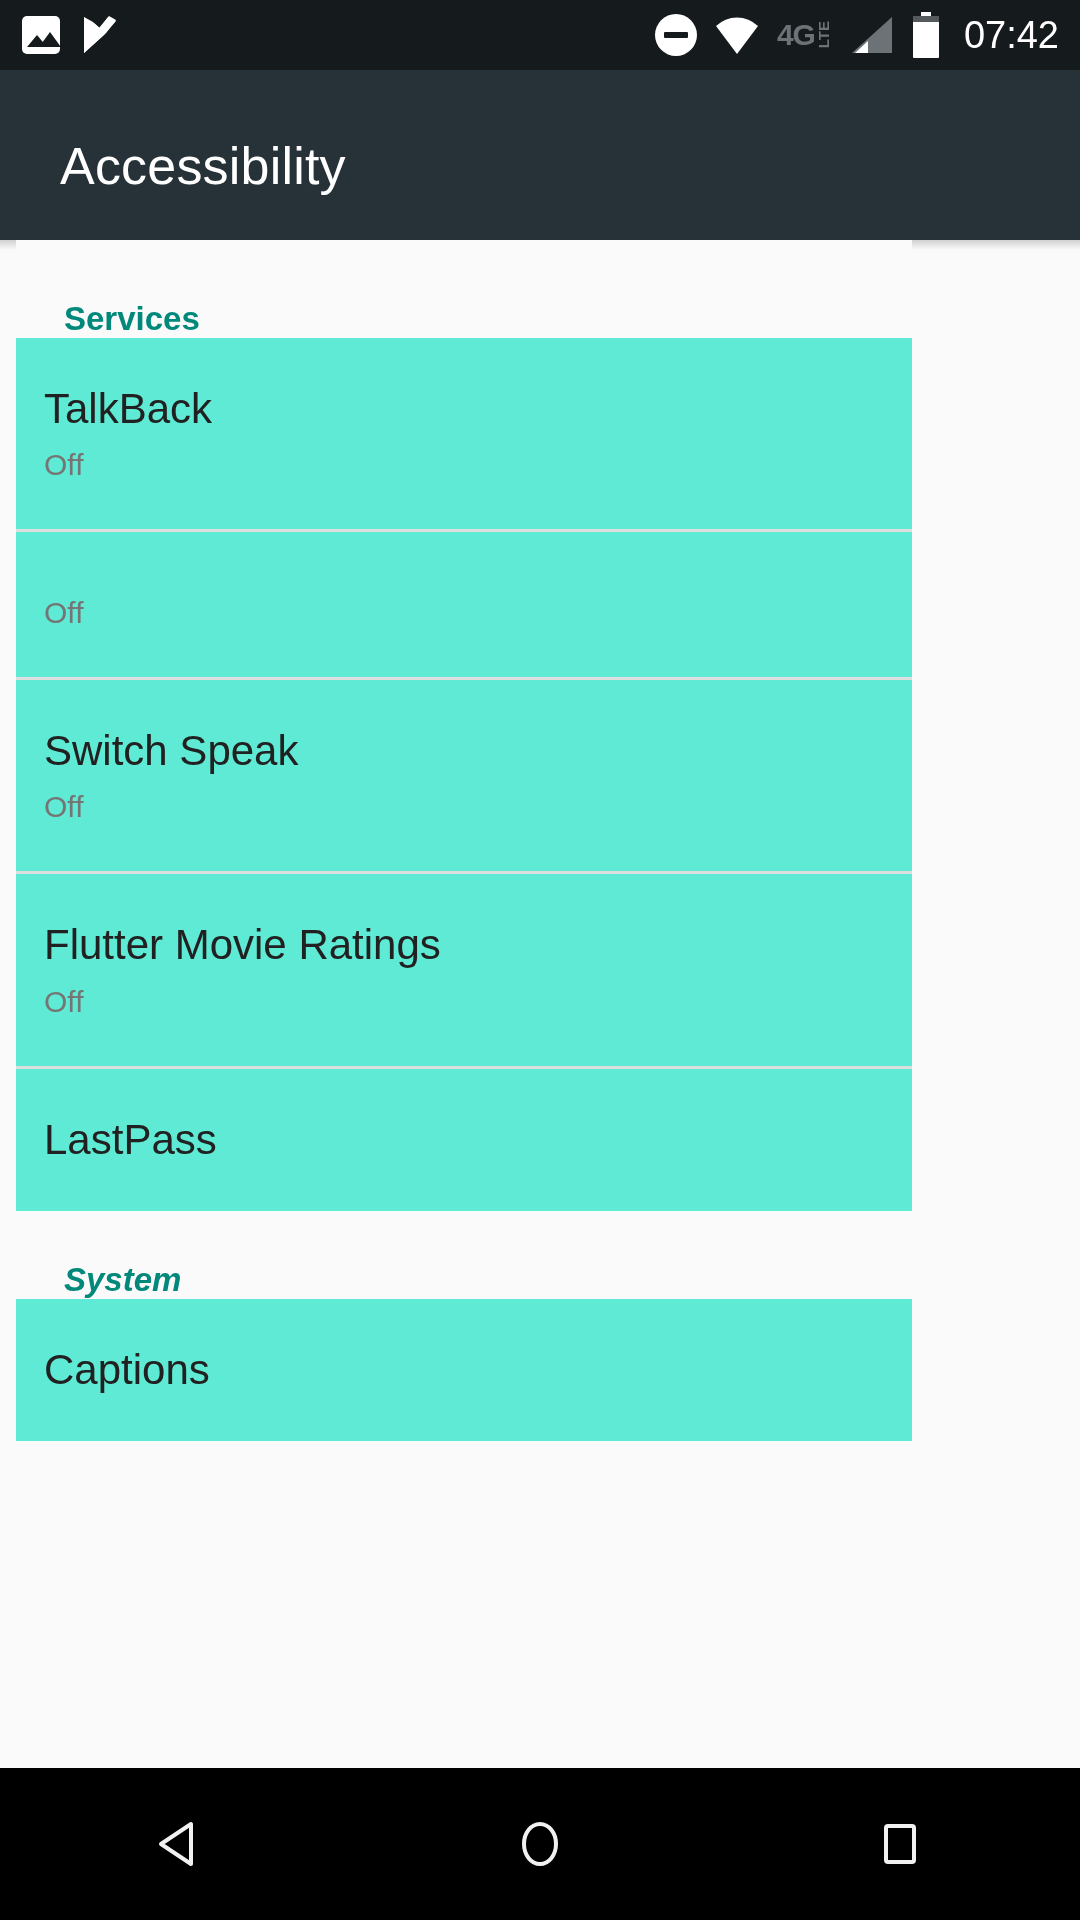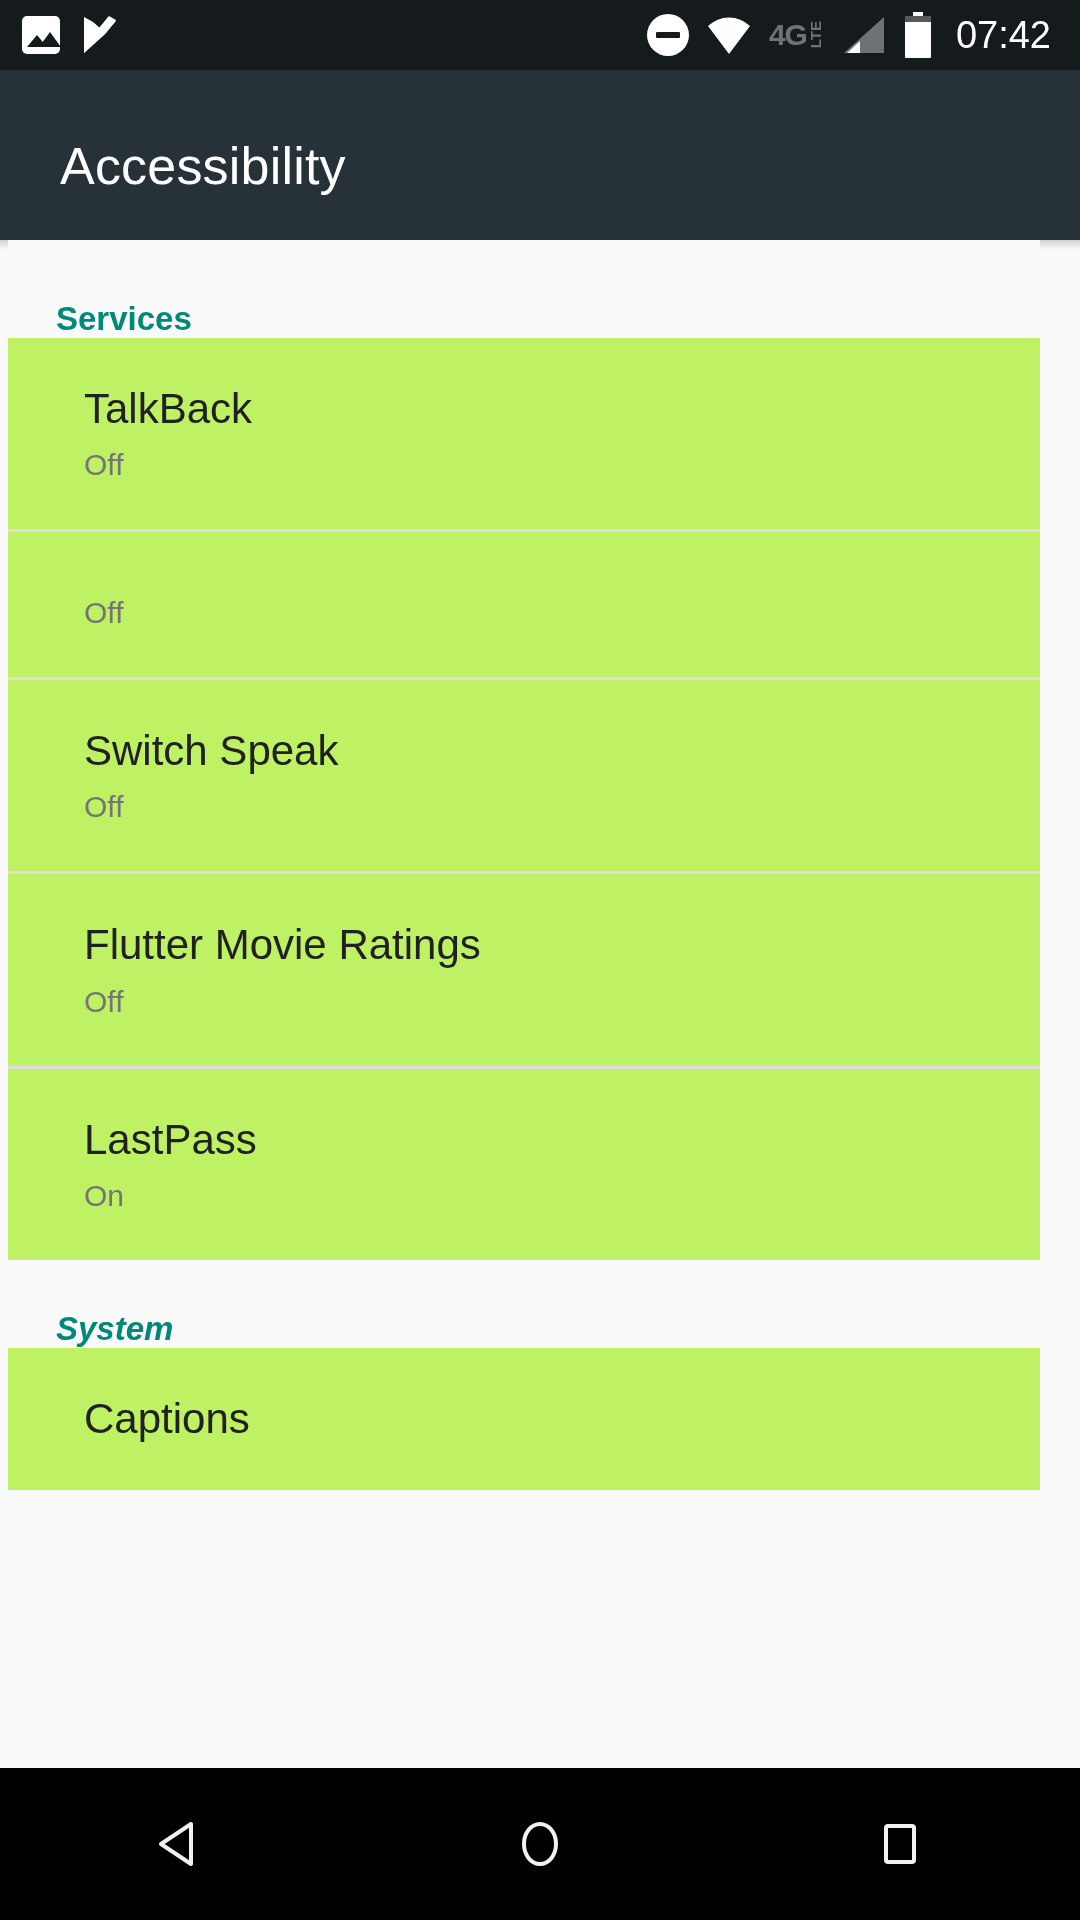--- a/index.html
+++ b/index.html
@@ -11,21 +11,21 @@
   }
   #screen { position:relative; width:1080px; height:1920px; background:#fafafa; }
 
   
   .statusbar {
     position:absolute; top:0; left:0; width:1080px; height:70px;
     background:#151a1d;
     display:flex; align-items:center;
   }
   .sb-left { display:flex; align-items:center; padding-left:22px; gap:22px; }
-  .sb-right { margin-left:auto; display:flex; align-items:center; padding-right:29px; gap:17px; }
+  .sb-right { margin-left:auto; display:flex; align-items:center; padding-right:21px; gap:17px; }
 
   .ic-screenshot {
     width:38px; height:38px; background:#fff; border-radius:5px;
     position:relative; overflow:hidden;
   }
   .ic-screenshot::after{
     content:""; position:absolute; left:5px; bottom:7px;
     width:0; height:0;
     border-left:10px solid transparent; border-right:10px solid transparent;
     border-bottom:12px solid #151a1d;
@@ -67,33 +67,33 @@
     color:#ffffff; font-size:52px; font-weight:normal; letter-spacing:0.2px;
   }
   .appbar-shadow {
     position:absolute; top:240px; left:0; width:1080px; height:10px;
     background:linear-gradient(to bottom, rgba(0,0,0,0.17), rgba(0,0,0,0));
     pointer-events:none;
   }
 
   
   .content {
-    position:absolute; top:240px; left:8px; width:1032px; height:1528px;
+    position:absolute; top:240px; left:16px; width:896px; height:1528px;
     background:#fafafa; overflow:hidden;
   }
   .section-header {
     color:#00897b; font-size:33px; font-weight:bold;
     padding-left:48px;
   }
   .sh-services { padding-top:60px; padding-bottom:0; }
   .sh-system { padding-top:50px;font-style:italic; }
 
   .list-item {
-    padding-left:76px; position:relative;
-    background:#bef264;
+    padding-left:28px; position:relative;
+    background:#5eead4;
   }
   .li-title { color:#212121; font-size:42px; font-weight:normal; line-height:1.1; }
   .li-status { color:#757575; font-size:30px; font-weight:normal; line-height:1.1; margin-top:16px; }
   .divider { height:3px; background:#dedede; width:1080px; }
 
   .row-a { padding-top:48px; padding-bottom:48px; }
 
   
   .navbar {
     position:absolute; bottom:0; left:0; width:1080px; height:152px;
@@ -165,21 +165,20 @@
     <div class="divider"></div>
 
     <div class="list-item row-a">
       <div class="li-title">Flutter Movie Ratings</div>
       <div class="li-status">Off</div>
     </div>
     <div class="divider"></div>
 
     <div class="list-item row-a">
       <div class="li-title">LastPass</div>
-      <div class="li-status">On</div>
     </div>
 
     <div class="section-header sh-system">System</div>
 
     <div class="list-item row-a">
       <div class="li-title">Captions</div>
     </div>
 
   </div>
 

